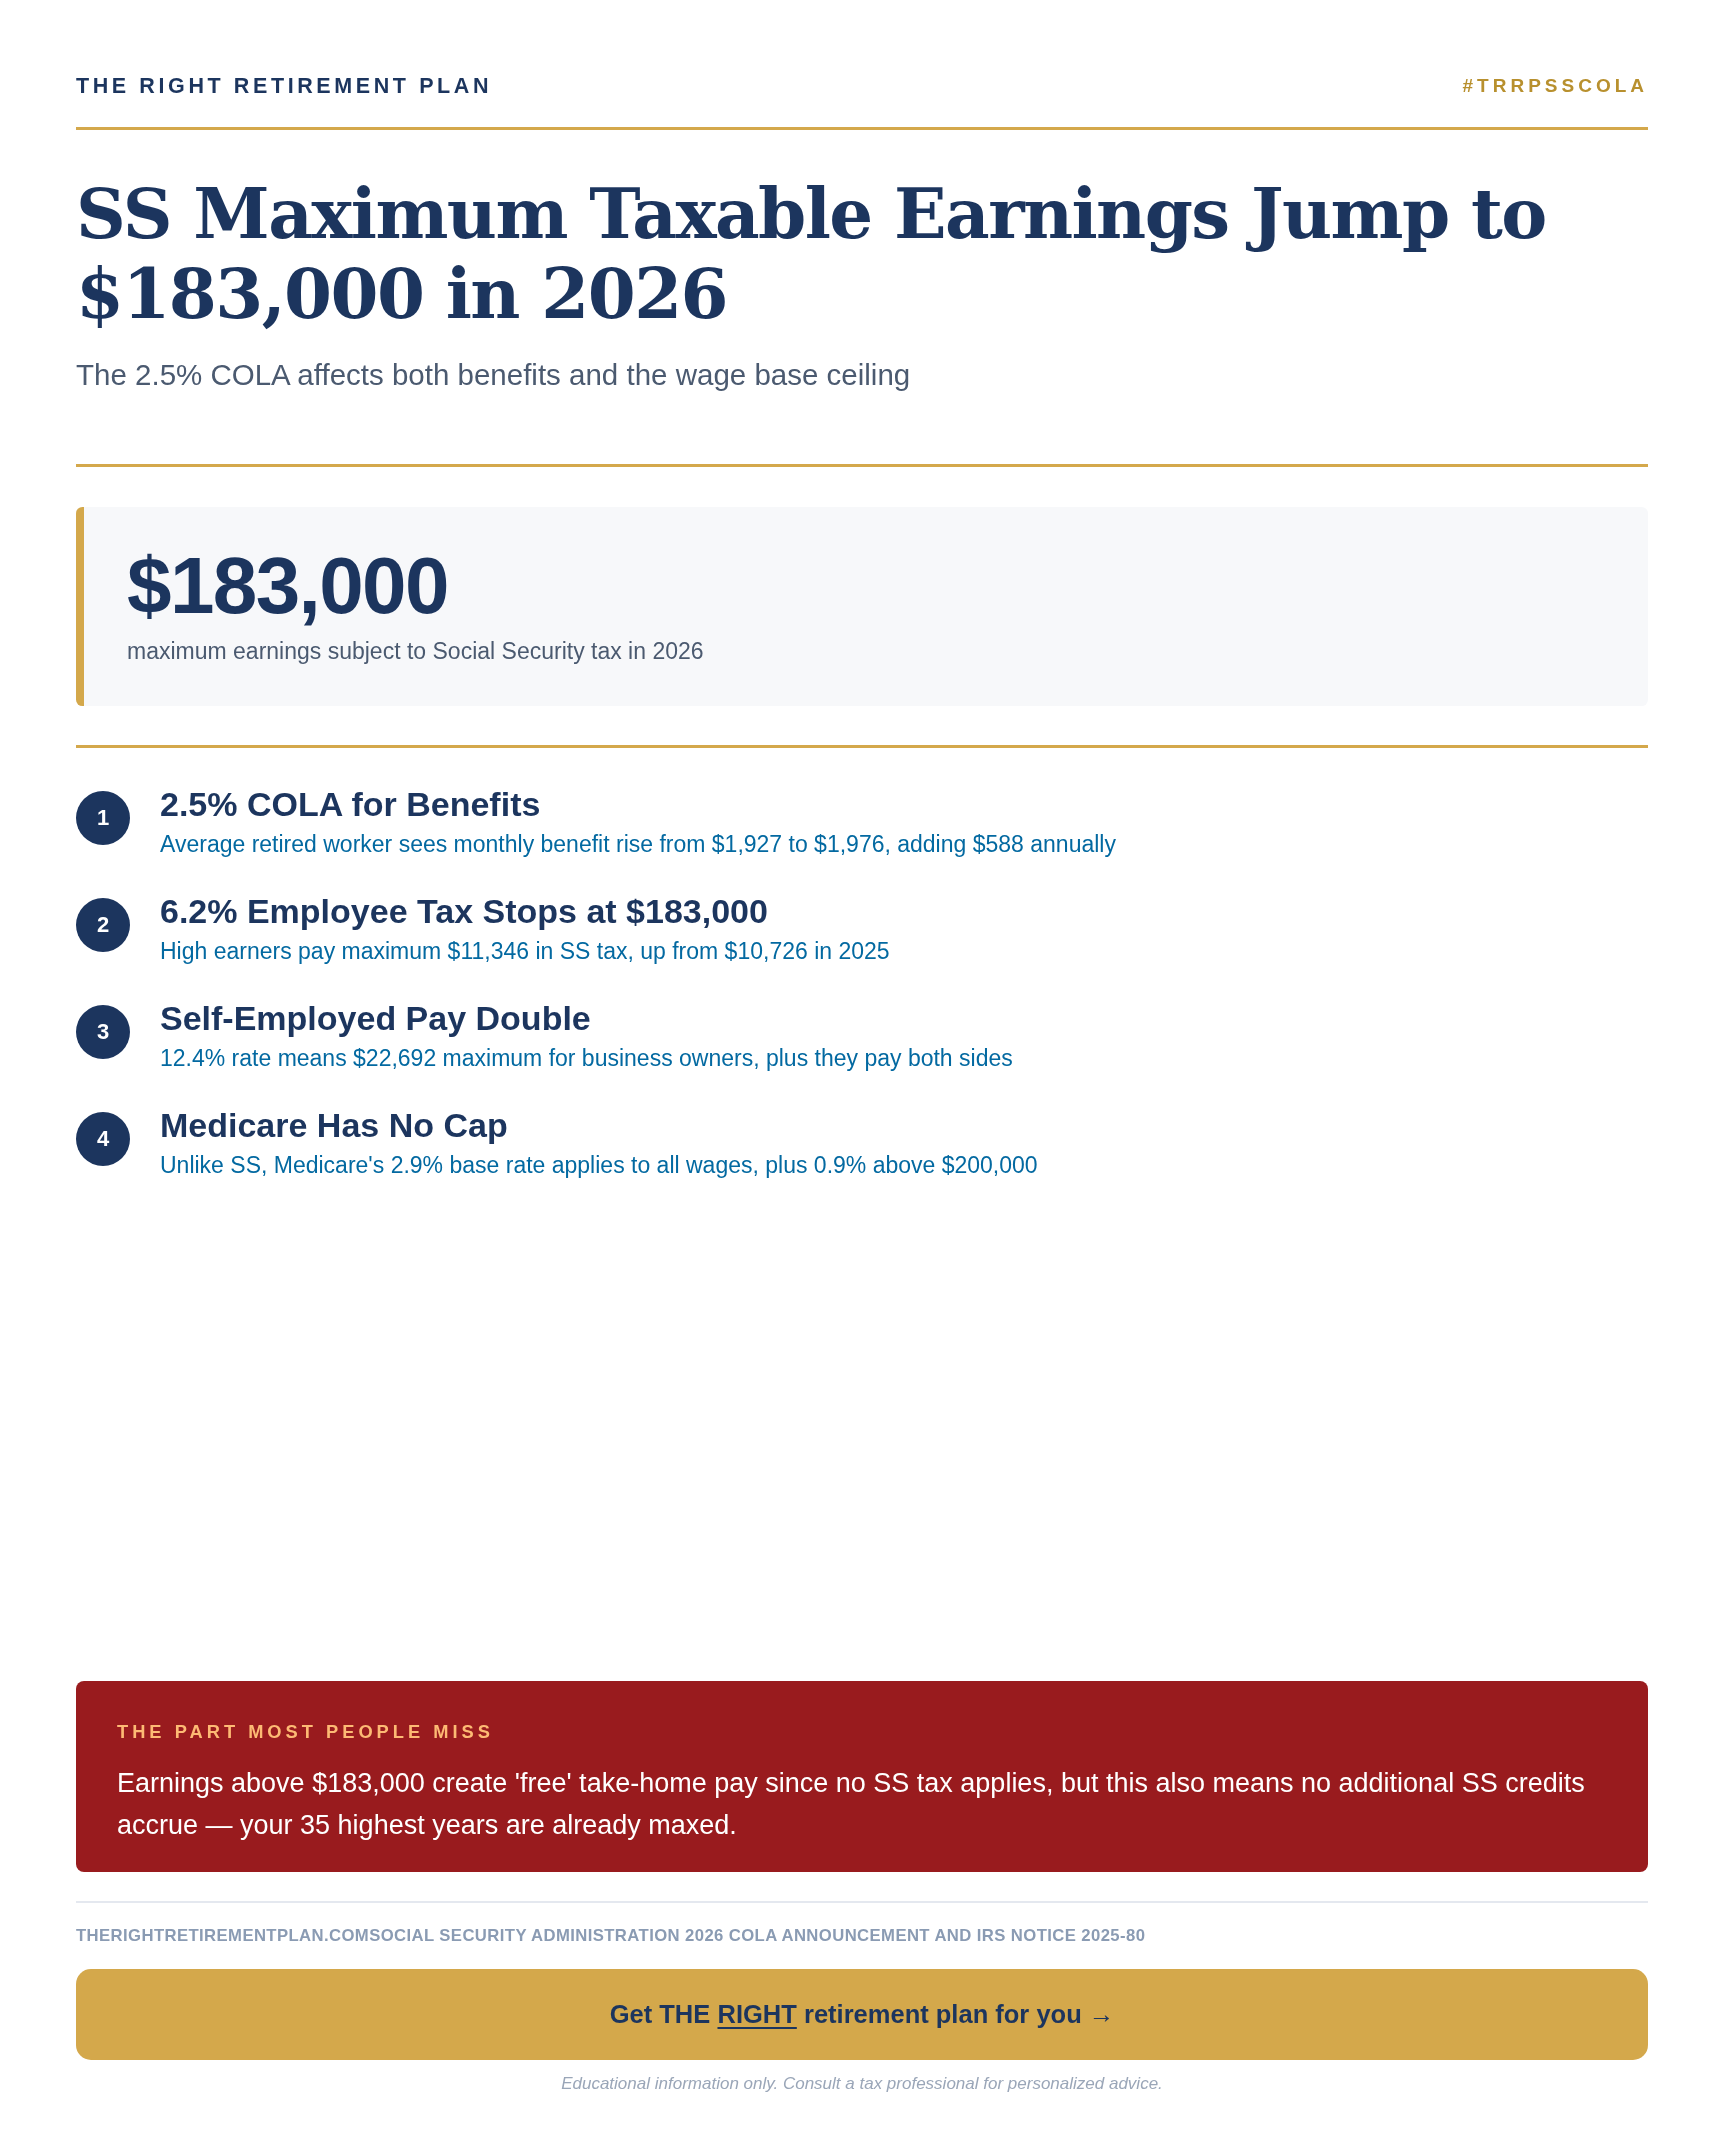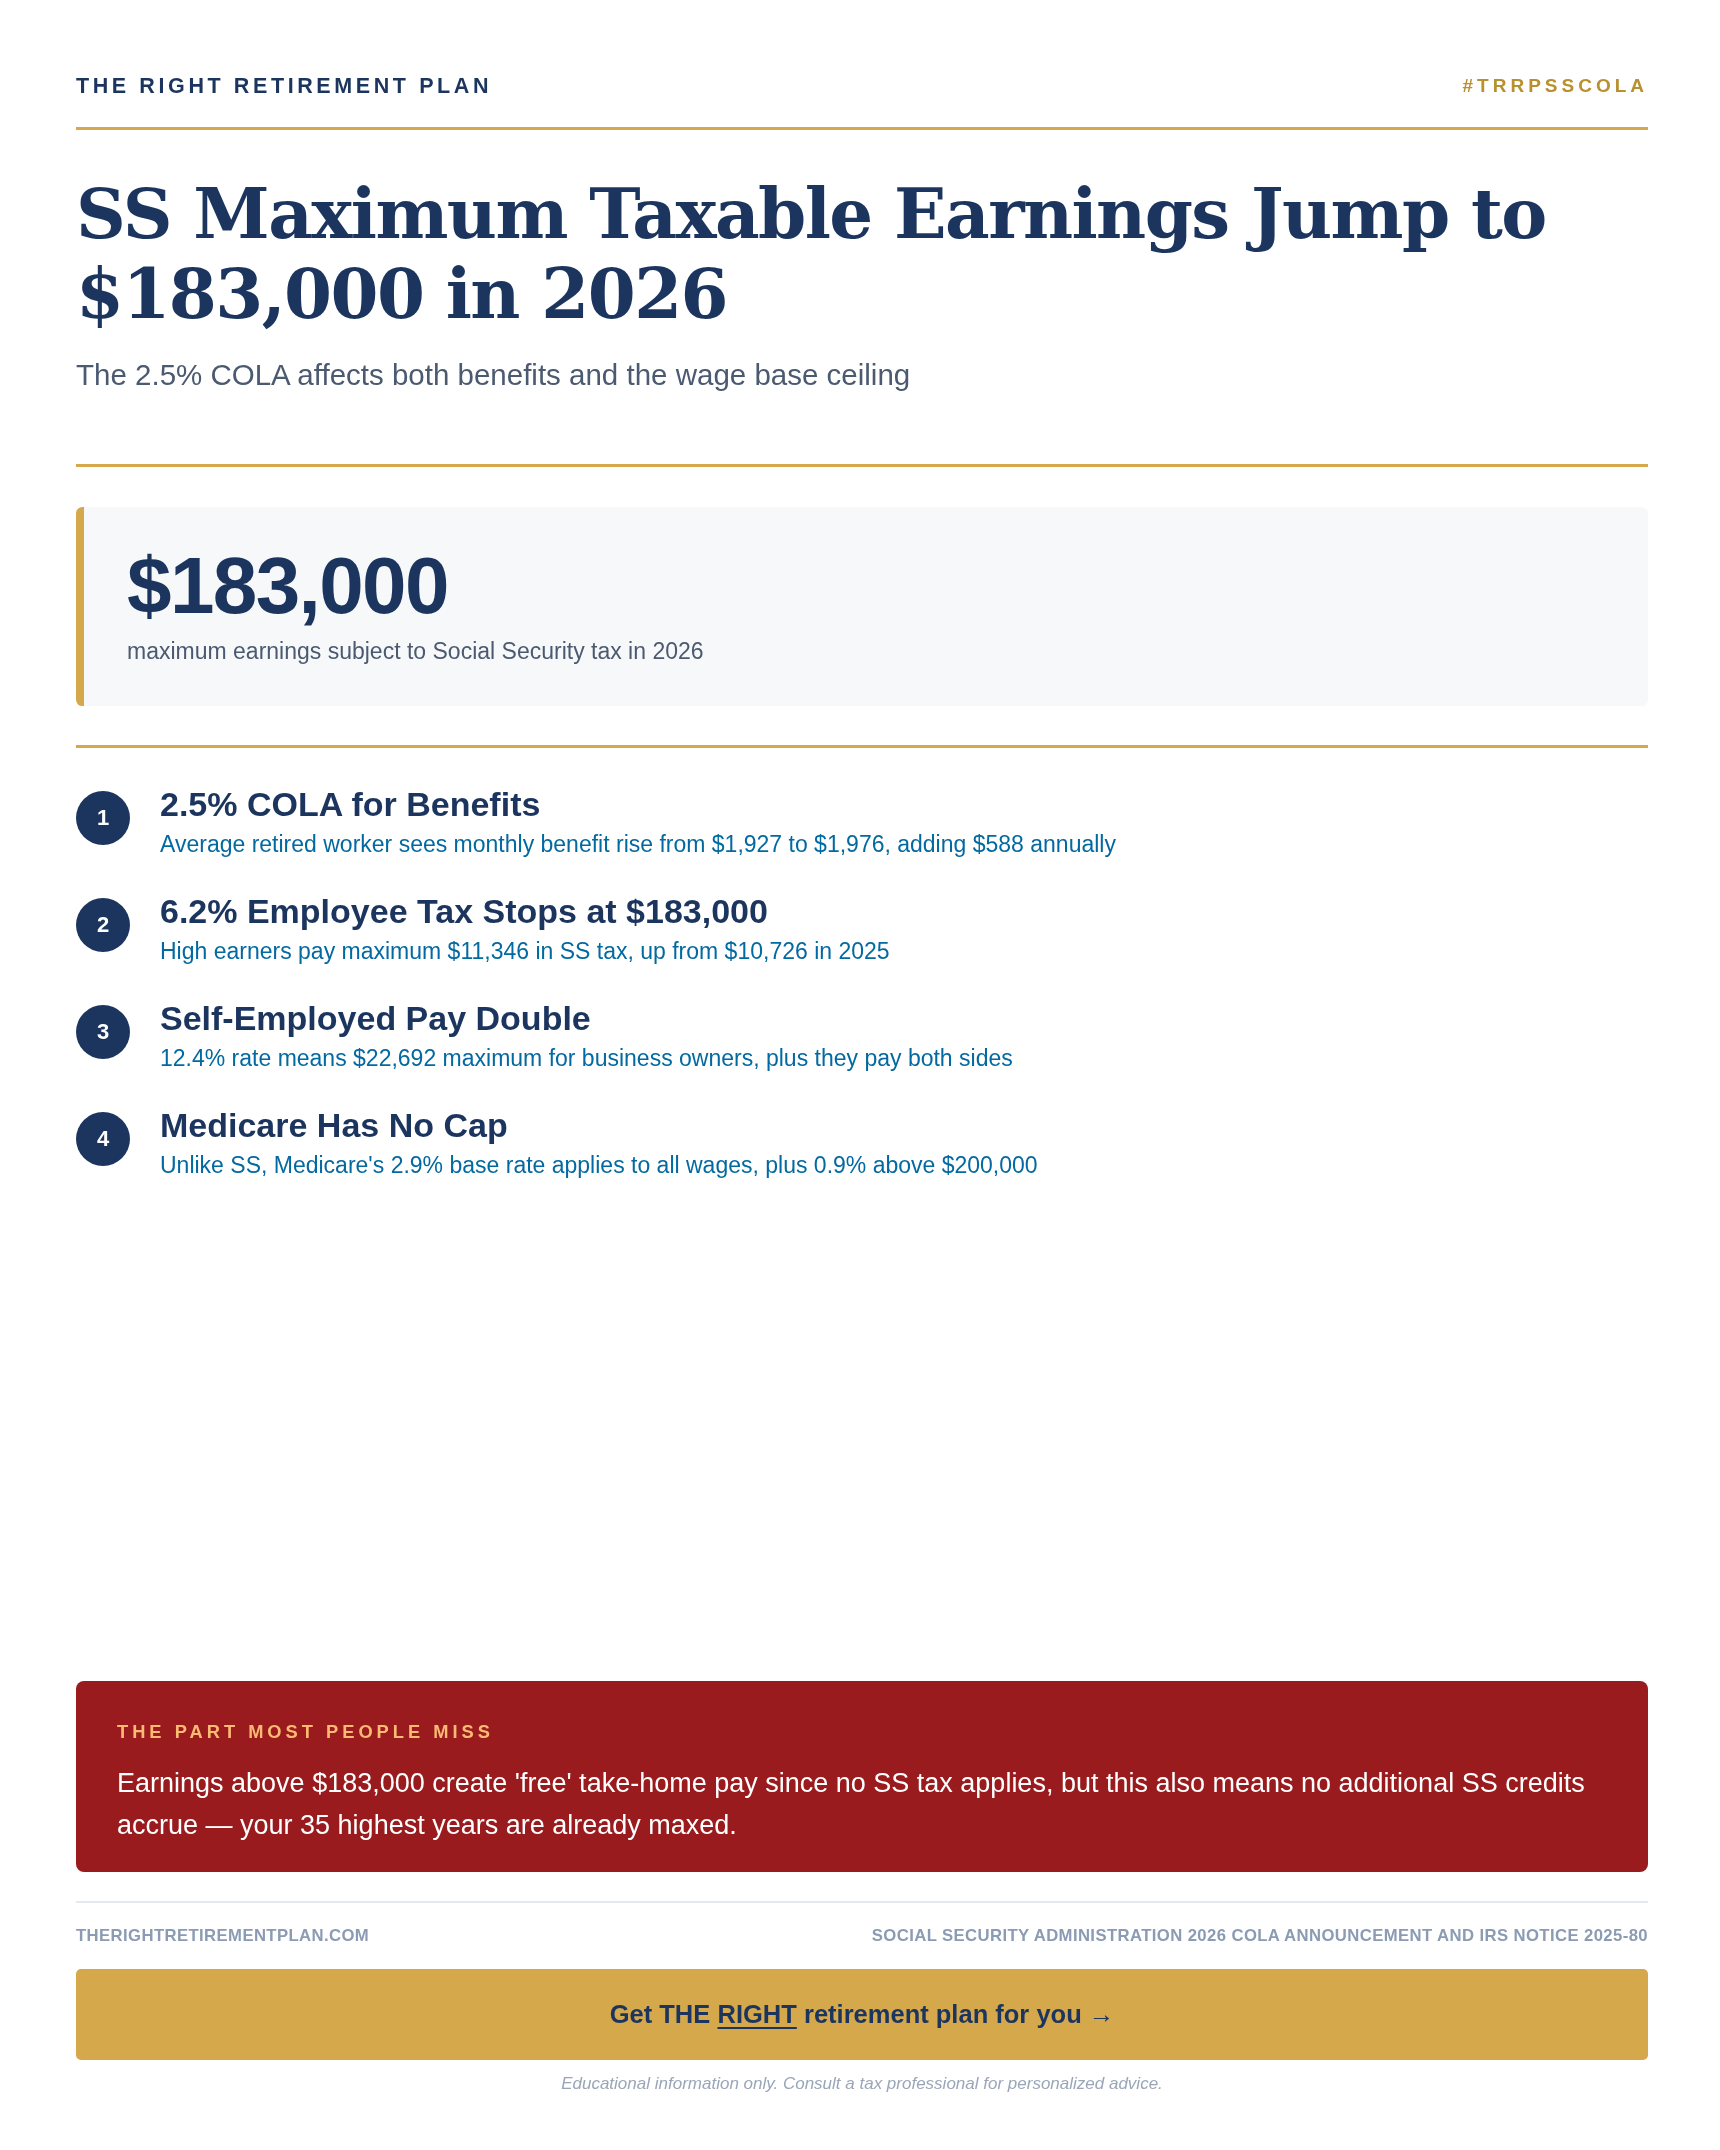--- a/index.html
+++ b/index.html
@@ -23,23 +23,23 @@
   .item { position: relative; height: 107px; }
   .num { position: absolute; left: 0; top: 4px; width: 54px; height: 54px; border-radius: 50%; background: #1c355e; color: #fff; font-size: 22px; font-weight: 700; display: flex; align-items: center; justify-content: center; }
   .item-title { position: absolute; left: 84px; top: 0; font-size: 34px; font-weight: 700; color: #1c355e; line-height: 35px; }
   .item-desc { position: absolute; left: 84px; top: 41px; font-size: 23px; color: #0369a1; line-height: 32px; }
 
   .alert { position: absolute; top: 1681px; left: 0; width: 1572px; height: 191px; background: #991b1e; border-radius: 8px; }
   .alert-label { position: absolute; top: 40px; left: 41px; font-size: 18.3px; font-weight: 700; letter-spacing: 4px; color: #fdba74; }
   .alert-text { position: absolute; top: 81px; left: 41px; width: 1490px; font-size: 27px; line-height: 42px; color: #ffffff; }
 
   .rule-thin { position: absolute; top: 1901px; left: 0; width: 1572px; height: 1.6px; background: #e4e8ef; }
-  .footer { position: absolute; top: 1926px; left: 0; width: 1572px; display: flex; justify-content: space-between; font-size: 16.7px; font-weight: 700; color: #8a9bb3; letter-spacing: 0.4px; }
+  .footer { position: absolute; top: 1926px; left: 0; width: 1572px; display: flex; font-size: 16.7px; font-weight: 700; color: #8a9bb3; letter-spacing: 0.4px; }
 
-  .cta { position: absolute; top: 1969px; left: 0; width: 1572px; height: 91px; background: #d4a84b; border-radius: 5px; display: flex; align-items: center; justify-content: center; font-size: 25.5px; font-weight: 700; color: #1c355e; border: none; cursor: pointer; font-family: "Liberation Sans", "DejaVu Sans", sans-serif; }
+  .cta { position: absolute; top: 1969px; left: 0; width: 1572px; height: 91px; background: #d4a84b; border-radius: 15px; display: flex; align-items: center; justify-content: center; font-size: 25.5px; font-weight: 700; color: #1c355e; border: none; cursor: pointer; font-family: "Liberation Sans", "DejaVu Sans", sans-serif; }
   .cta .u { text-decoration: underline; text-underline-offset: 4px; }
   .cta span + span { margin-left: 7.2px; }
 
   .disclaimer { position: absolute; top: 2074px; left: 0; width: 1572px; text-align: center; font-size: 17px; font-style: italic; color: #9aa6b8; }
 </style>
 </head>
 <body>
 
 <div class="page">
 

